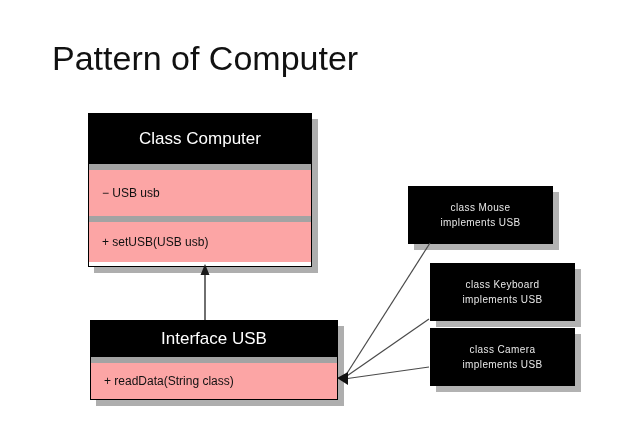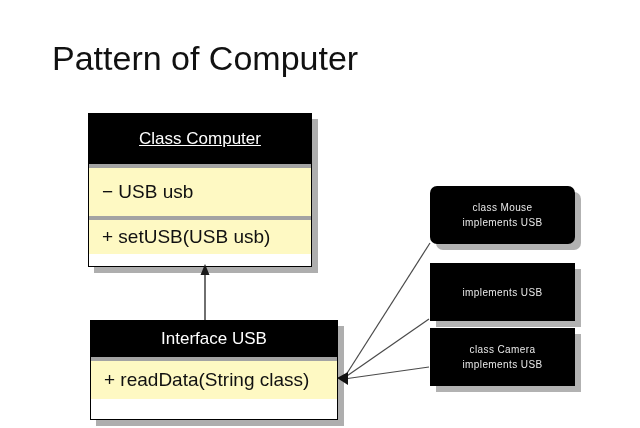--- a/index.html
+++ b/index.html
@@ -49,36 +49,36 @@
     color: #ffffff;
     text-align: center;
     font-size: 17px;
     line-height: 34px;
     height: 34px;
     overflow: hidden;
     white-space: nowrap;
   }
   .uml-compartment {
     box-sizing: border-box;
-    border-top: 4px solid #a3a3a3;
+    border-top: 6px solid #a3a3a3;
     color: #111111;
-    font-size: 19px;
+    font-size: 12px;
     padding-left: 13px;
     display: flex;
     align-items: center;
     white-space: nowrap;
-    background: #fef9c3;
+    background: #fca5a5;
   }
 
   #box-class-computer { left: 88px; top: 113px; width: 224px; height: 154px; }
-  #box-class-computer .uml-header { height: 50px; line-height: 50px; text-decoration: underline; }
+  #box-class-computer .uml-header { height: 50px; line-height: 50px; }
   #box-class-computer .c-attr { height: 52px; }
-  #box-class-computer .c-op   { height: 38px; }
+  #box-class-computer .c-op   { height: 46px; }
 
-  #box-interface-usb { left: 90px; top: 320px; width: 248px; height: 100px; }
+  #box-interface-usb { left: 90px; top: 320px; width: 248px; height: 80px; }
   #box-interface-usb .uml-header { height: 36px; line-height: 36px; }
   #box-interface-usb .c-op { height: 42px; }
 
   
   .impl-box {
     position: absolute;
     box-sizing: border-box;
     background: #000000;
     color: #e8e8e8;
     width: 145px;
@@ -87,21 +87,21 @@
     flex-direction: column;
     align-items: center;
     justify-content: center;
     font-size: 10px;
     line-height: 15px;
     text-align: center;
     box-shadow: 6px 6px 0 0 rgba(170,170,170,0.9);
   }
   .impl-line { white-space: nowrap; letter-spacing: 0.4px; }
 
-  #box-impl-mouse    { left: 430px; top: 186px; border-radius: 7px; }
+  #box-impl-mouse    { left: 408px; top: 186px; }
   #box-impl-keyboard { left: 430px; top: 263px; }
   #box-impl-camera   { left: 430px; top: 328px; }
 
   
   #connectors {
     position: absolute;
     left: 0; top: 0;
     width: 640px; height: 428px;
     pointer-events: none;
   }
@@ -123,20 +123,21 @@
     <div class="uml-header">Interface USB</div>
     <div class="uml-compartment c-op">+ readData(String class)</div>
   </div>
 
   <div class="impl-box" id="box-impl-mouse">
     <div class="impl-line">class Mouse</div>
     <div class="impl-line">implements USB</div>
   </div>
 
   <div class="impl-box" id="box-impl-keyboard">
+    <div class="impl-line">class Keyboard</div>
     <div class="impl-line">implements USB</div>
   </div>
 
   <div class="impl-box" id="box-impl-camera">
     <div class="impl-line">class Camera</div>
     <div class="impl-line">implements USB</div>
   </div>
 
   <svg id="connectors" viewBox="0 0 640 428" width="640" height="428" xmlns="http://www.w3.org/2000/svg">
 

